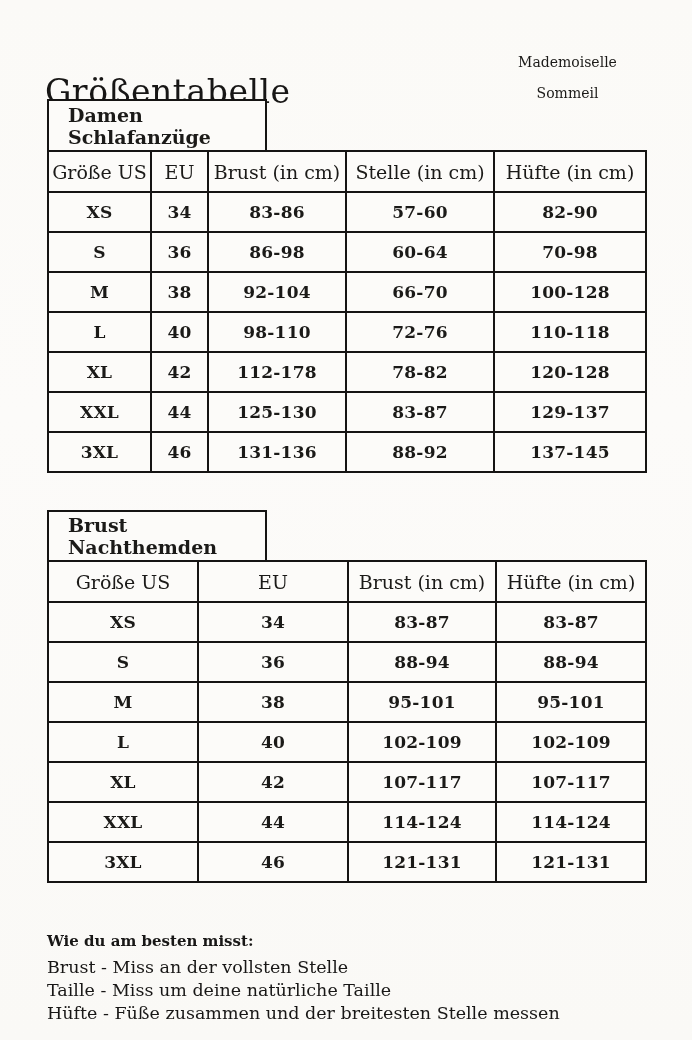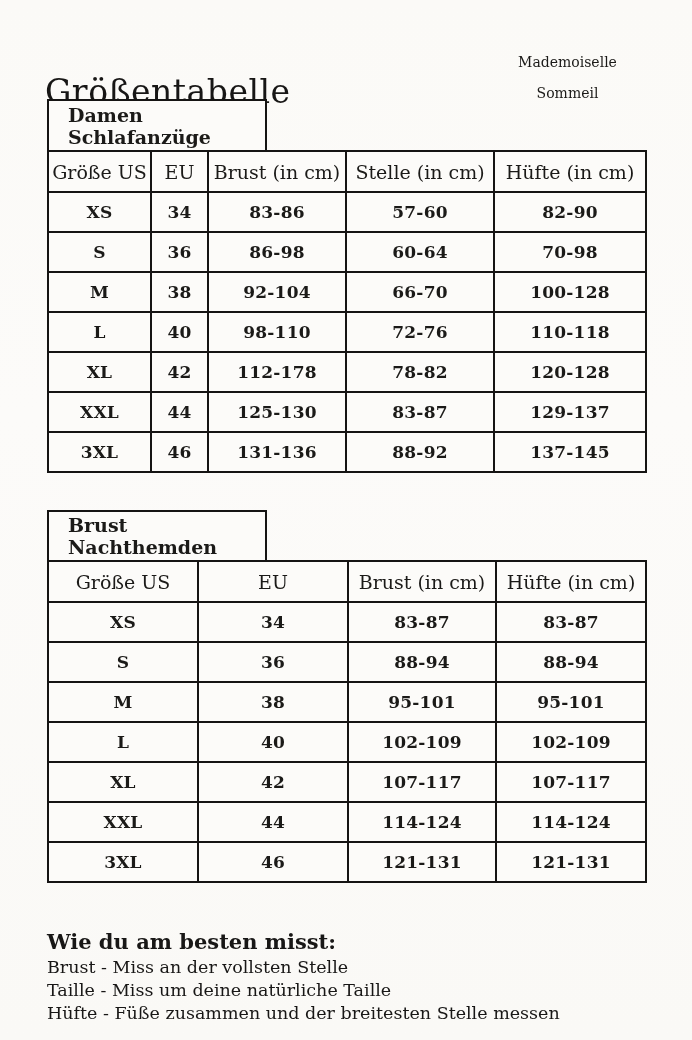--- a/index.html
+++ b/index.html
@@ -72,21 +72,21 @@
   td { font-size: 17px; font-weight: 700; letter-spacing: 0.2px; }
   .footer {
     position: absolute;
     left: 47px;
     top: 930px;
     width: 600px;
     font-size: 17.5px;
     line-height: 23px;
     color: #181716;
   }
-  .footer-heading { font-weight: 700; font-size: 21px; margin-bottom: 3px; }
+  .footer-heading { font-weight: 700; font-size: 15px; margin-bottom: 3px; }
 </style>
 </head>
 <body>
 
 <div class="page">
 
   <h1 class="page-title">Größentabelle</h1>
 
   <div class="brand">
     <div>Mademoiselle</div>

